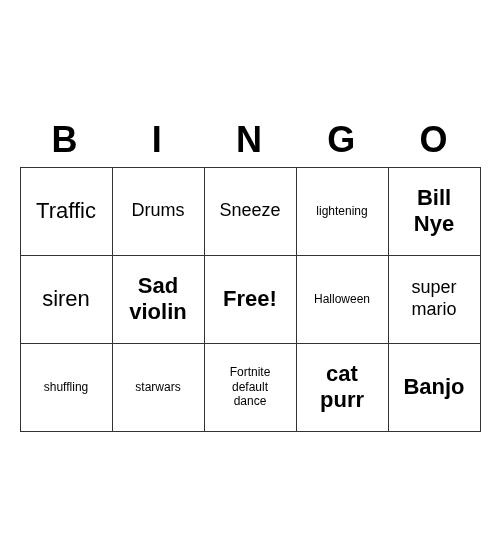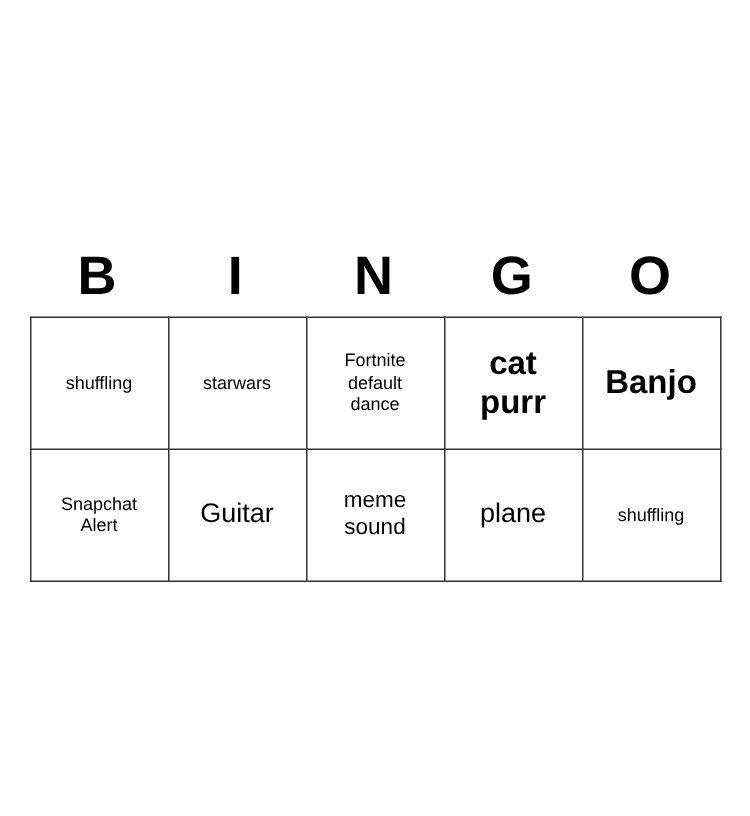--- a/index.html
+++ b/index.html
@@ -58,47 +58,64 @@
       <div class="header-cell">I</div>
       <div class="header-cell">N</div>
       <div class="header-cell">G</div>
       <div class="header-cell">O</div>
     </div>
 
   <table class="grid">
     <tbody id="grid-body">
         <tr>
           <td>
+            <span class="cell-text size-xl">Traffic</span>
+          </td>
+          <td>
+            <span class="cell-text size-lg">Drums</span>
+          </td>
+          <td>
+            <span class="cell-text size-lg">Sneeze</span>
+          </td>
+          <td>
+            <span class="cell-text size-sm">lightening</span>
+          </td>
+          <td>
+            <span class="cell-text size-xl bold">Bill<br>Nye</span>
+          </td>
+        </tr>
+        <tr>
+          <td>
+            <span class="cell-text size-xl">siren</span>
+          </td>
+          <td>
+            <span class="cell-text size-xl bold">Sad<br>violin</span>
+          </td>
+          <td>
+            <span class="cell-text size-xl bold">Free!</span>
+          </td>
+          <td>
+            <span class="cell-text size-sm">Halloween</span>
+          </td>
+          <td>
+            <span class="cell-text size-lg">super<br>mario</span>
+          </td>
+        </tr>
+        <tr>
+          <td>
             <span class="cell-text size-sm">shuffling</span>
           </td>
           <td>
             <span class="cell-text size-sm">starwars</span>
           </td>
           <td>
             <span class="cell-text size-sm">Fortnite<br>default<br>dance</span>
           </td>
           <td>
             <span class="cell-text size-xl bold">cat<br>purr</span>
           </td>
           <td>
             <span class="cell-text size-xl bold">Banjo</span>
           </td>
         </tr>
-        <tr>
-          <td>
-            <span class="cell-text size-sm">Snapchat<br>Alert</span>
-          </td>
-          <td>
-            <span class="cell-text size-lg">Guitar</span>
-          </td>
-          <td>
-            <span class="cell-text size-md">meme<br>sound</span>
-          </td>
-          <td>
-            <span class="cell-text size-lg">plane</span>
-          </td>
-          <td>
-            <span class="cell-text size-sm">shuffling</span>
-          </td>
-        </tr>
       </tbody>
   </table>
 </div>
 
 </body></html>

